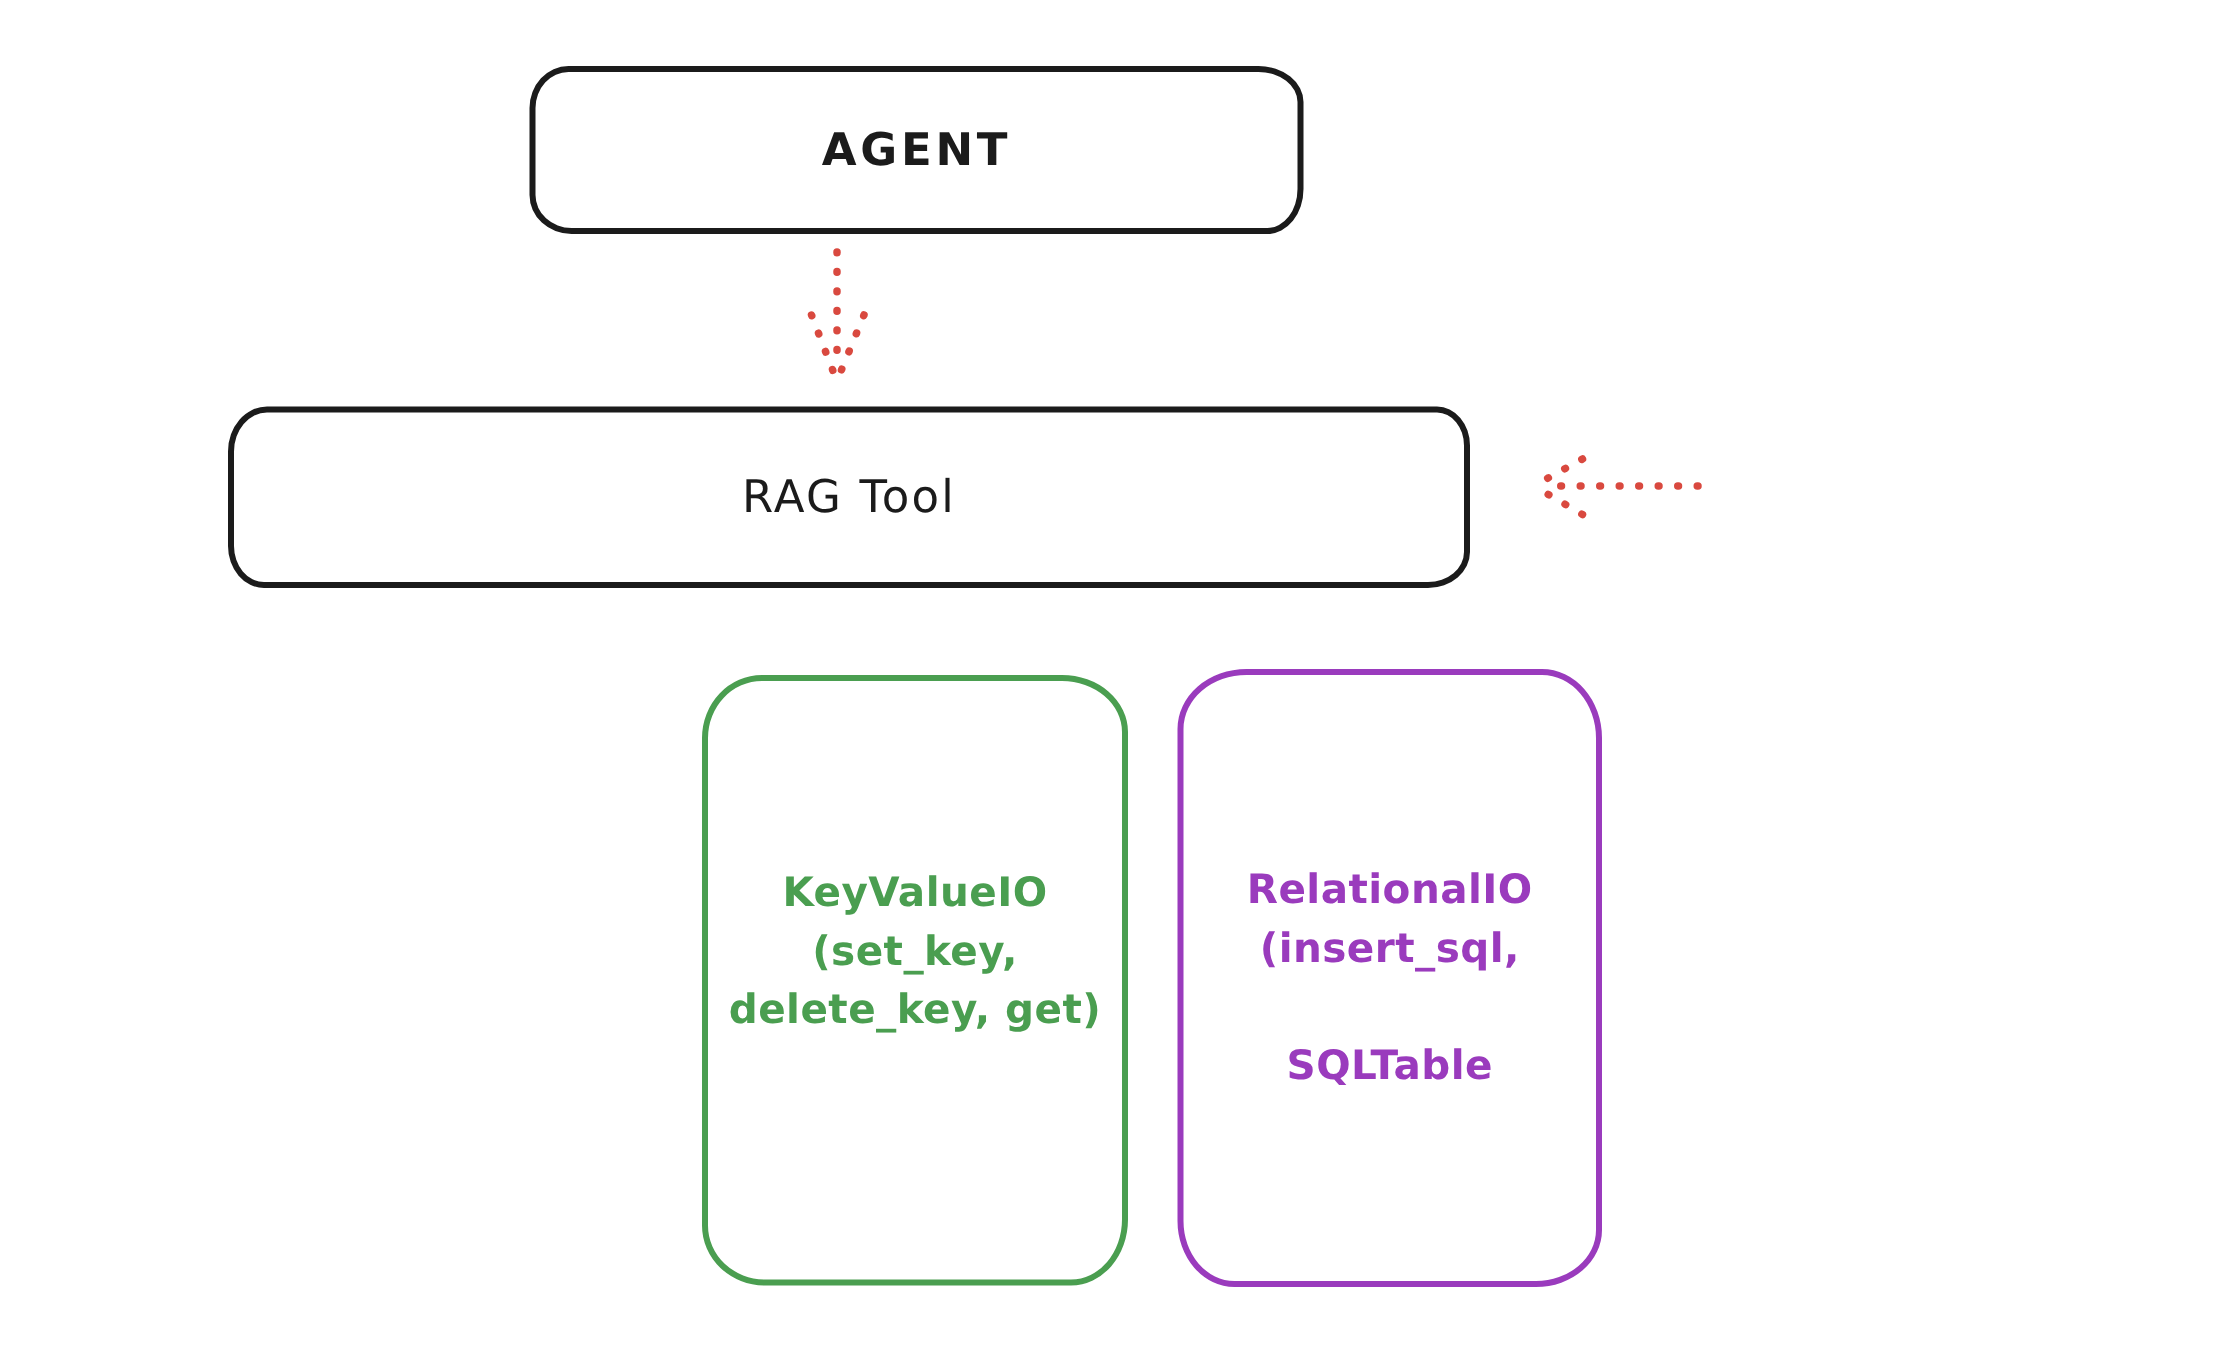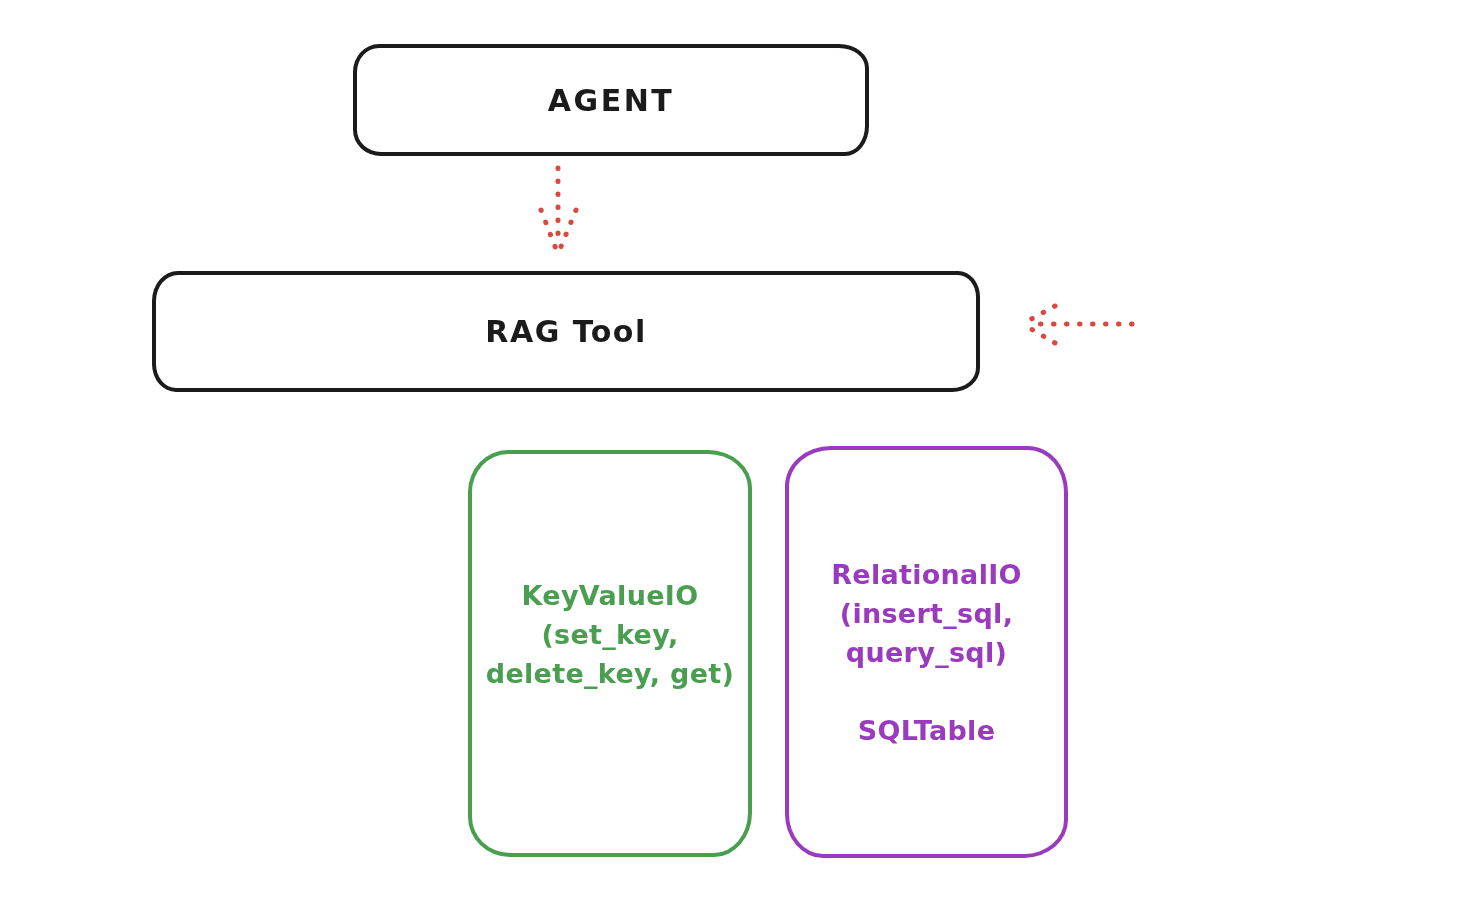--- a/index.html
+++ b/index.html
@@ -47,21 +47,21 @@
   .rag-box {
     left: 152px;
     top: 271px;
     width: 828px;
     height: 121px;
     border-radius: 26px 22px 28px 24px / 30px 26px 24px 28px;
     color: #1b1b1b;
   }
   .rag-box .node-label {
     letter-spacing: 1.5px;
-    font-weight: 700;
+    font-weight: 400;
   }
   .io-box {
     flex-direction: column;
     border-width: 4px;
     background: #ffffff;
   }
   .io-box-vector {
     left: 68px;
     top: 452px;
     width: 297px;
@@ -153,18 +153,17 @@
   <div class="node io-box io-box-keyvalue" style="color: rgb(74, 158, 80);">
     <div class="io-line">KeyValueIO</div>
     <div class="io-line">(set_key,</div>
     <div class="io-line">delete_key, get)</div>
     <div class="io-spacer"></div>
   </div>
 
   <div class="node io-box io-box-relational" style="color: rgb(154, 59, 189);">
     <div class="io-line">RelationalIO</div>
     <div class="io-line">(insert_sql,</div>
-    <div class="io-line">query_sql)</div>
     <div class="io-spacer"></div>
     <div class="io-index-label">SQLTable</div>
   </div>
 
 </div>
 
 </body></html>

